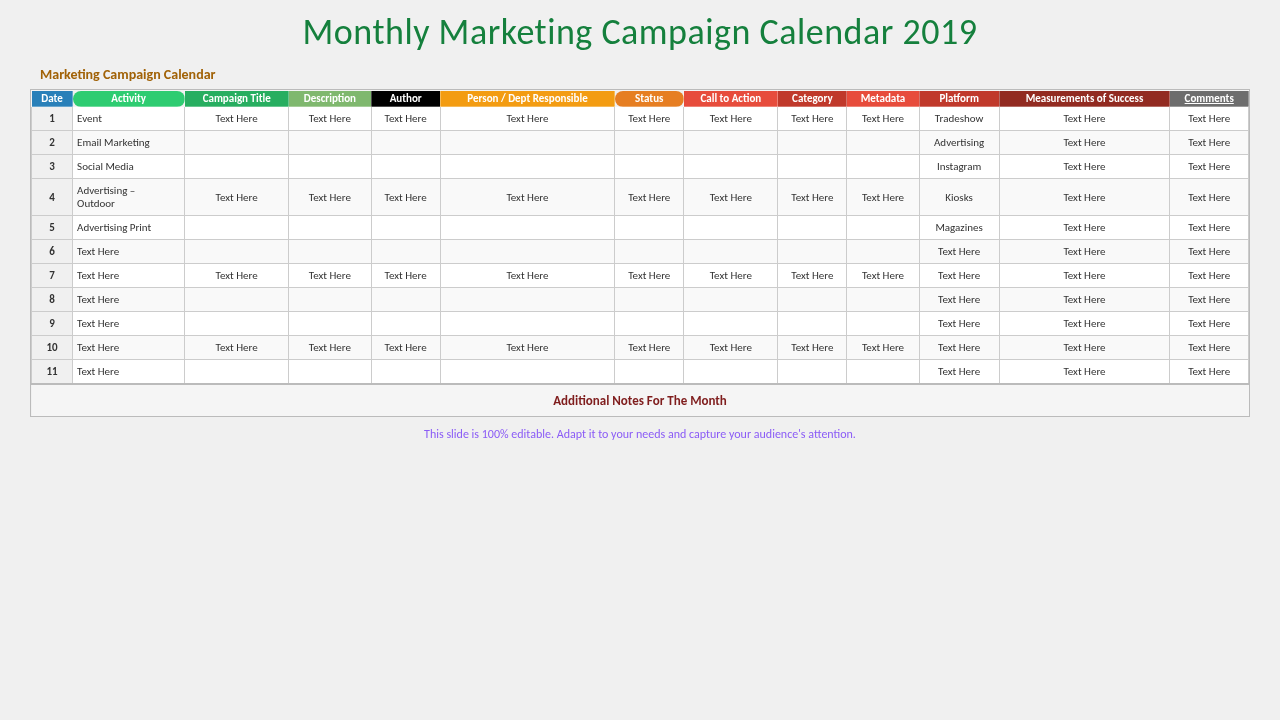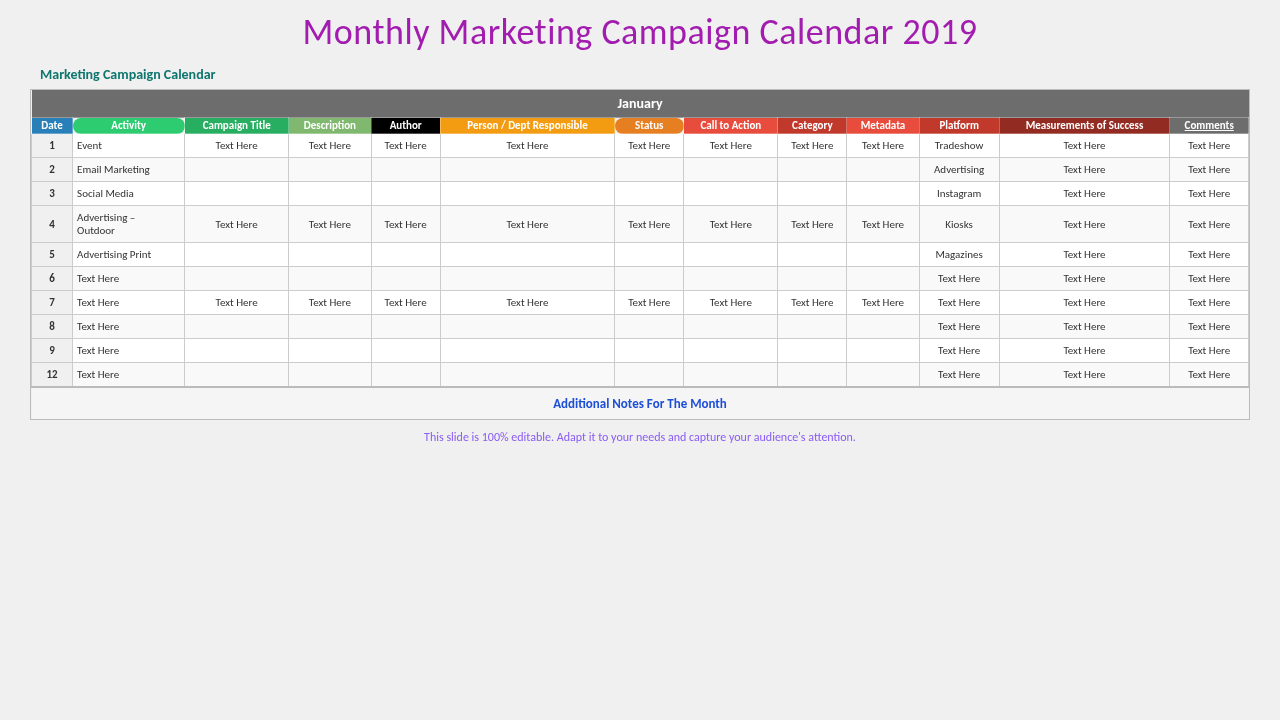--- a/index.html
+++ b/index.html
@@ -9,29 +9,29 @@
       width: 1280px;
       min-height: 720px;
       display: flex;
       flex-direction: column;
       align-items: center;
       padding: 10px 30px 10px 30px;
     }
     .page-title {
       font-size: 36px;
       font-weight: normal;
-      color: #a21caf;
+      color: #15803d;
       text-align: center;
       margin-bottom: 12px;
       letter-spacing: 0.5px;
     }
     .subtitle {
       font-size: 14px;
       font-weight: bold;
-      color: #0f766e;
+      color: #a16207;
       align-self: flex-start;
       margin-bottom: 6px;
       margin-left: 10px;
     }
     .table-wrapper {
       width: 100%;
       border: 1px solid #bbb;
     }
     table {
       width: 100%;
@@ -92,41 +92,38 @@
     .activity-cell {
       text-align: left !important;
     }
     .footer-row td {
       background-color: #f5f5f5;
       text-align: center;
       font-weight: bold;
       font-size: 13px;
       padding: 8px;
       border-top: 2px solid #bbb;
-      color: #1d4ed8;
+      color: #7f1d1d;
     }
     .page-footer {
       font-size: 12px;
       color: #8b5cf6;
       margin-top: 10px;
       text-align: center;
     }
   </style>
 </head>
 <body>
 
 <h1 class="page-title">Monthly Marketing Campaign Calendar 2019</h1>
 <div class="subtitle">Marketing Campaign Calendar</div>
 
 <div class="table-wrapper">
   <table>
     <thead>
-      <tr class="month-header">
-        <td colspan="13">January</td>
-      </tr>
       <tr class="col-headers">
         <th class="col-date">Date</th>
         <th class="col-activity">Activity</th>
         <th class="col-campaign">Campaign Title</th>
         <th class="col-description">Description</th>
         <th class="col-author">Author</th>
         <th class="col-person">Person / Dept Responsible</th>
         <th class="col-status">Status</th>
         <th class="col-cta">Call to Action</th>
         <th class="col-category">Category</th>
@@ -266,21 +263,36 @@
           <td></td>
           <td></td>
           <td></td>
           <td></td>
           <td></td>
           <td>Text Here</td>
           <td>Text Here</td>
           <td>Text Here</td>
         </tr>
         <tr class="data-row">
-          <td>12</td>
+          <td>10</td>
+          <td class="activity-cell">Text Here</td>
+          <td>Text Here</td>
+          <td>Text Here</td>
+          <td>Text Here</td>
+          <td>Text Here</td>
+          <td>Text Here</td>
+          <td>Text Here</td>
+          <td>Text Here</td>
+          <td>Text Here</td>
+          <td>Text Here</td>
+          <td>Text Here</td>
+          <td>Text Here</td>
+        </tr>
+        <tr class="data-row">
+          <td>11</td>
           <td class="activity-cell">Text Here</td>
           <td></td>
           <td></td>
           <td></td>
           <td></td>
           <td></td>
           <td></td>
           <td></td>
           <td></td>
           <td>Text Here</td>

